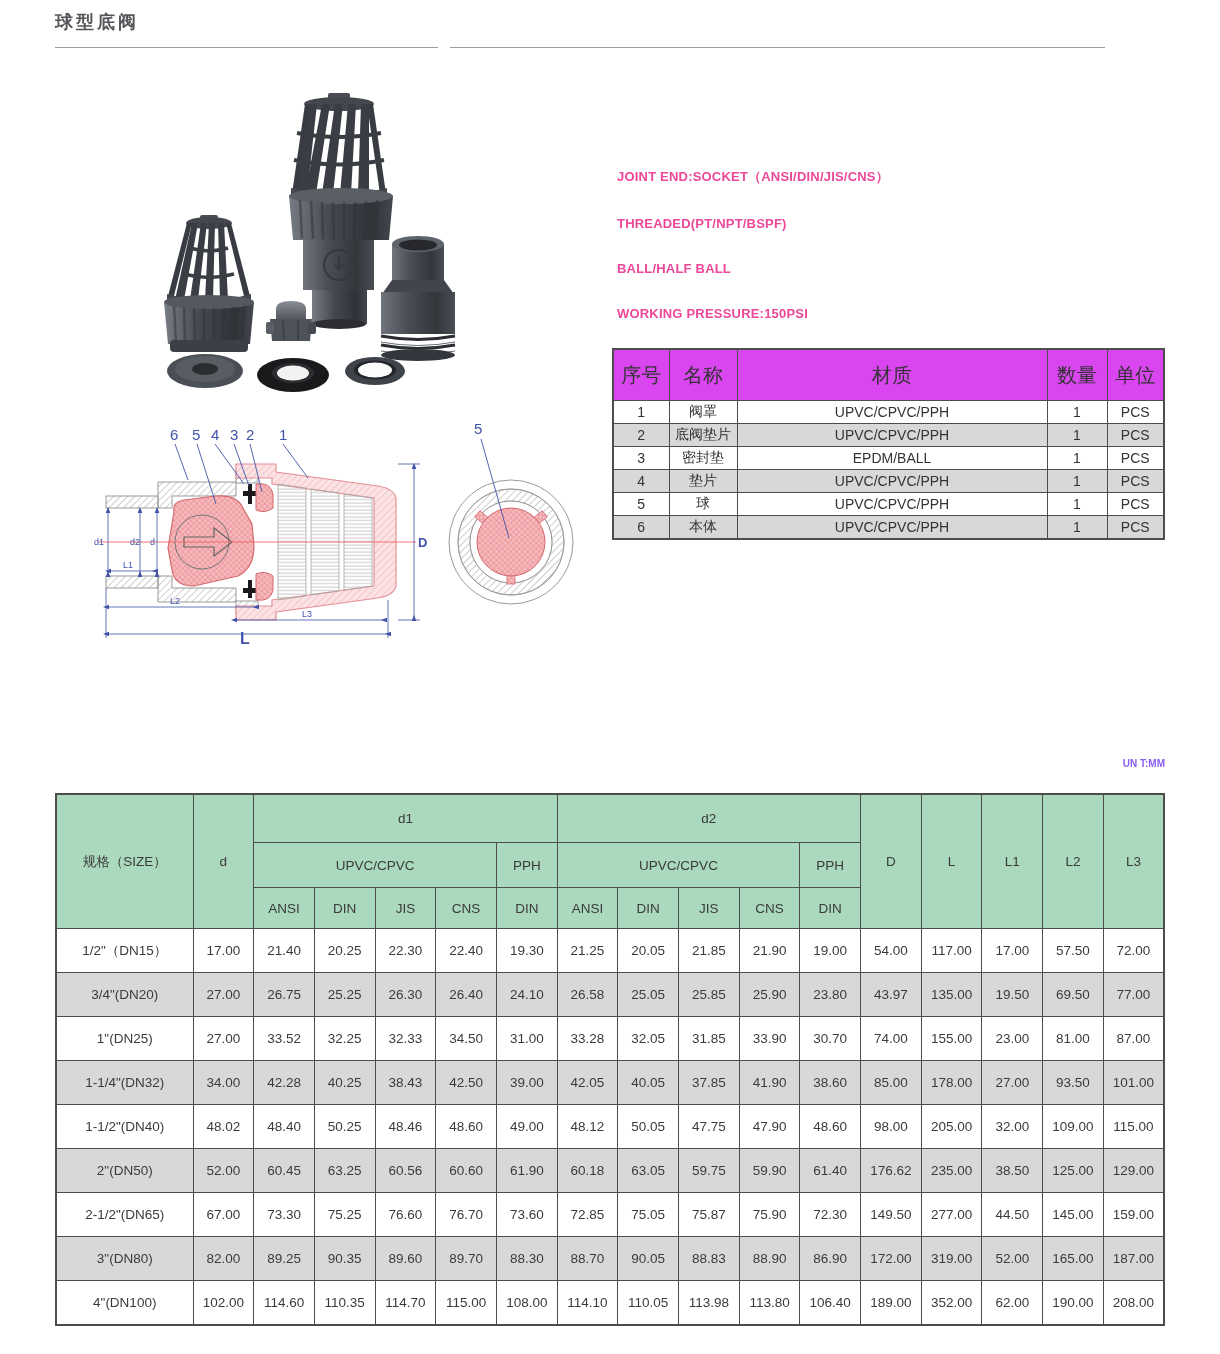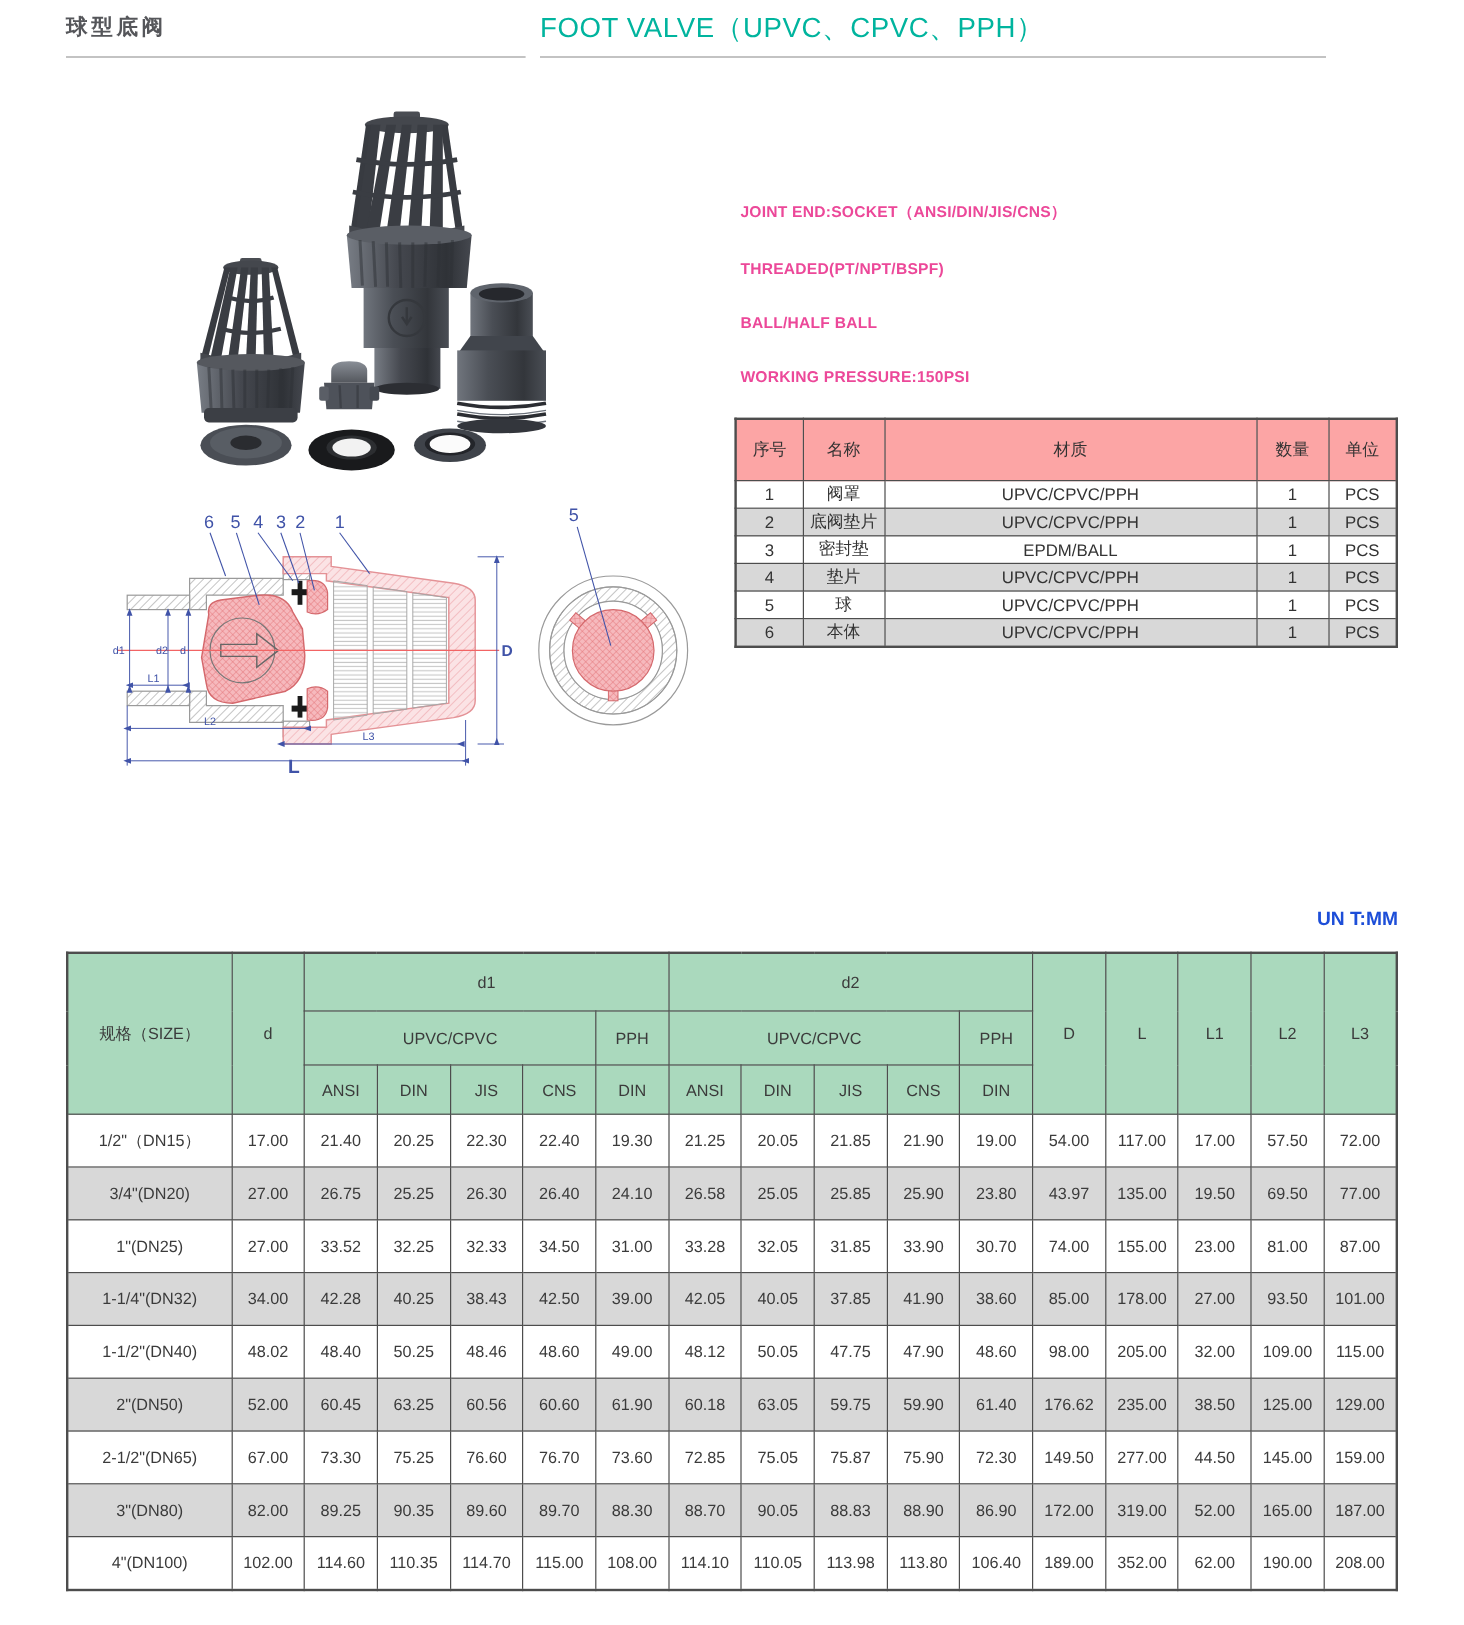--- a/index.html
+++ b/index.html
@@ -11,27 +11,27 @@
   .rule{position:absolute;height:1px;background:#9c9c9c;}
   .rule1{left:55px;top:47px;width:383px;}
   .rule2{left:450px;top:47px;width:655px;}
   
   .specs{position:absolute;left:617px;top:168px;}
   .spec-line{font-size:13px;font-weight:700;color:#ec4899;margin-bottom:30px;letter-spacing:.2px;}
   
   .parts-table{position:absolute;left:612px;top:348px;width:551px;border-collapse:collapse;table-layout:fixed;
                font-size:14px;color:#333;}
   .parts-table th,.parts-table td{border:1px solid #4d4d4d;text-align:center;padding:0;}
-  .parts-table th{background:#fca5a5;height:50px;font-weight:400;font-size:14px;}
+  .parts-table th{background:#d946ef;height:50px;font-weight:400;font-size:20px;}
   .parts-table td{height:22px;}
   .parts-table tbody tr:nth-child(even){background:#d8d8d8;}
   .parts-table{border:2px solid #4d4d4d;}
   
   .unit-note{position:absolute;left:1050px;top:758px;width:115px;text-align:right;
-             font-size:16px;font-weight:700;color:#1d4ed8;}
+             font-size:10px;font-weight:700;color:#8b5cf6;}
   
   .dim-table{position:absolute;left:55px;top:793px;width:1110px;border-collapse:collapse;table-layout:fixed;
              font-size:13.5px;color:#3b3b3b;border:2px solid #4d4d4d;}
   .dim-table th,.dim-table td{border:1.5px solid #4d4d4d;text-align:center;padding:0;font-weight:400;}
   .dim-table thead th{background:#aad9bd;}
   .dim-table thead tr:nth-child(1) th{height:47px;}
   .dim-table thead tr:nth-child(2) th{height:44px;}
   .dim-table thead tr:nth-child(3) th{height:40px;}
   .dim-table tbody td{height:43px;font-size:13.5px;}
   .dim-table tbody tr:nth-child(even){background:#d8d8d8;}
@@ -39,21 +39,20 @@
   .photo-svg{position:absolute;left:140px;top:88px;}
   .drawing-svg{position:absolute;left:78px;top:418px;}
   text{font-family:"Liberation Sans","DejaVu Sans",sans-serif;}
 </style>
 </head>
 <body>
 
 <div id="page">
 
   <div class="title-zh">球型底阀</div>
-  <div class="title-en">FOOT VALVE（UPVC、CPVC、PPH）</div>
   <div class="rule rule1"></div>
   <div class="rule rule2"></div>
 
   <svg class="photo-svg" width="340" height="325" viewBox="0 0 340 325">
     <defs>
       <linearGradient id="gDark" x1="0" y1="0" x2="1" y2="0">
         <stop offset="0" stop-color="#70757d"></stop>
           <stop offset="0.35" stop-color="#4a4e55"></stop>
         <stop offset="0.75" stop-color="#33363b"></stop>
           <stop offset="1" stop-color="#4a4e55"></stop>

